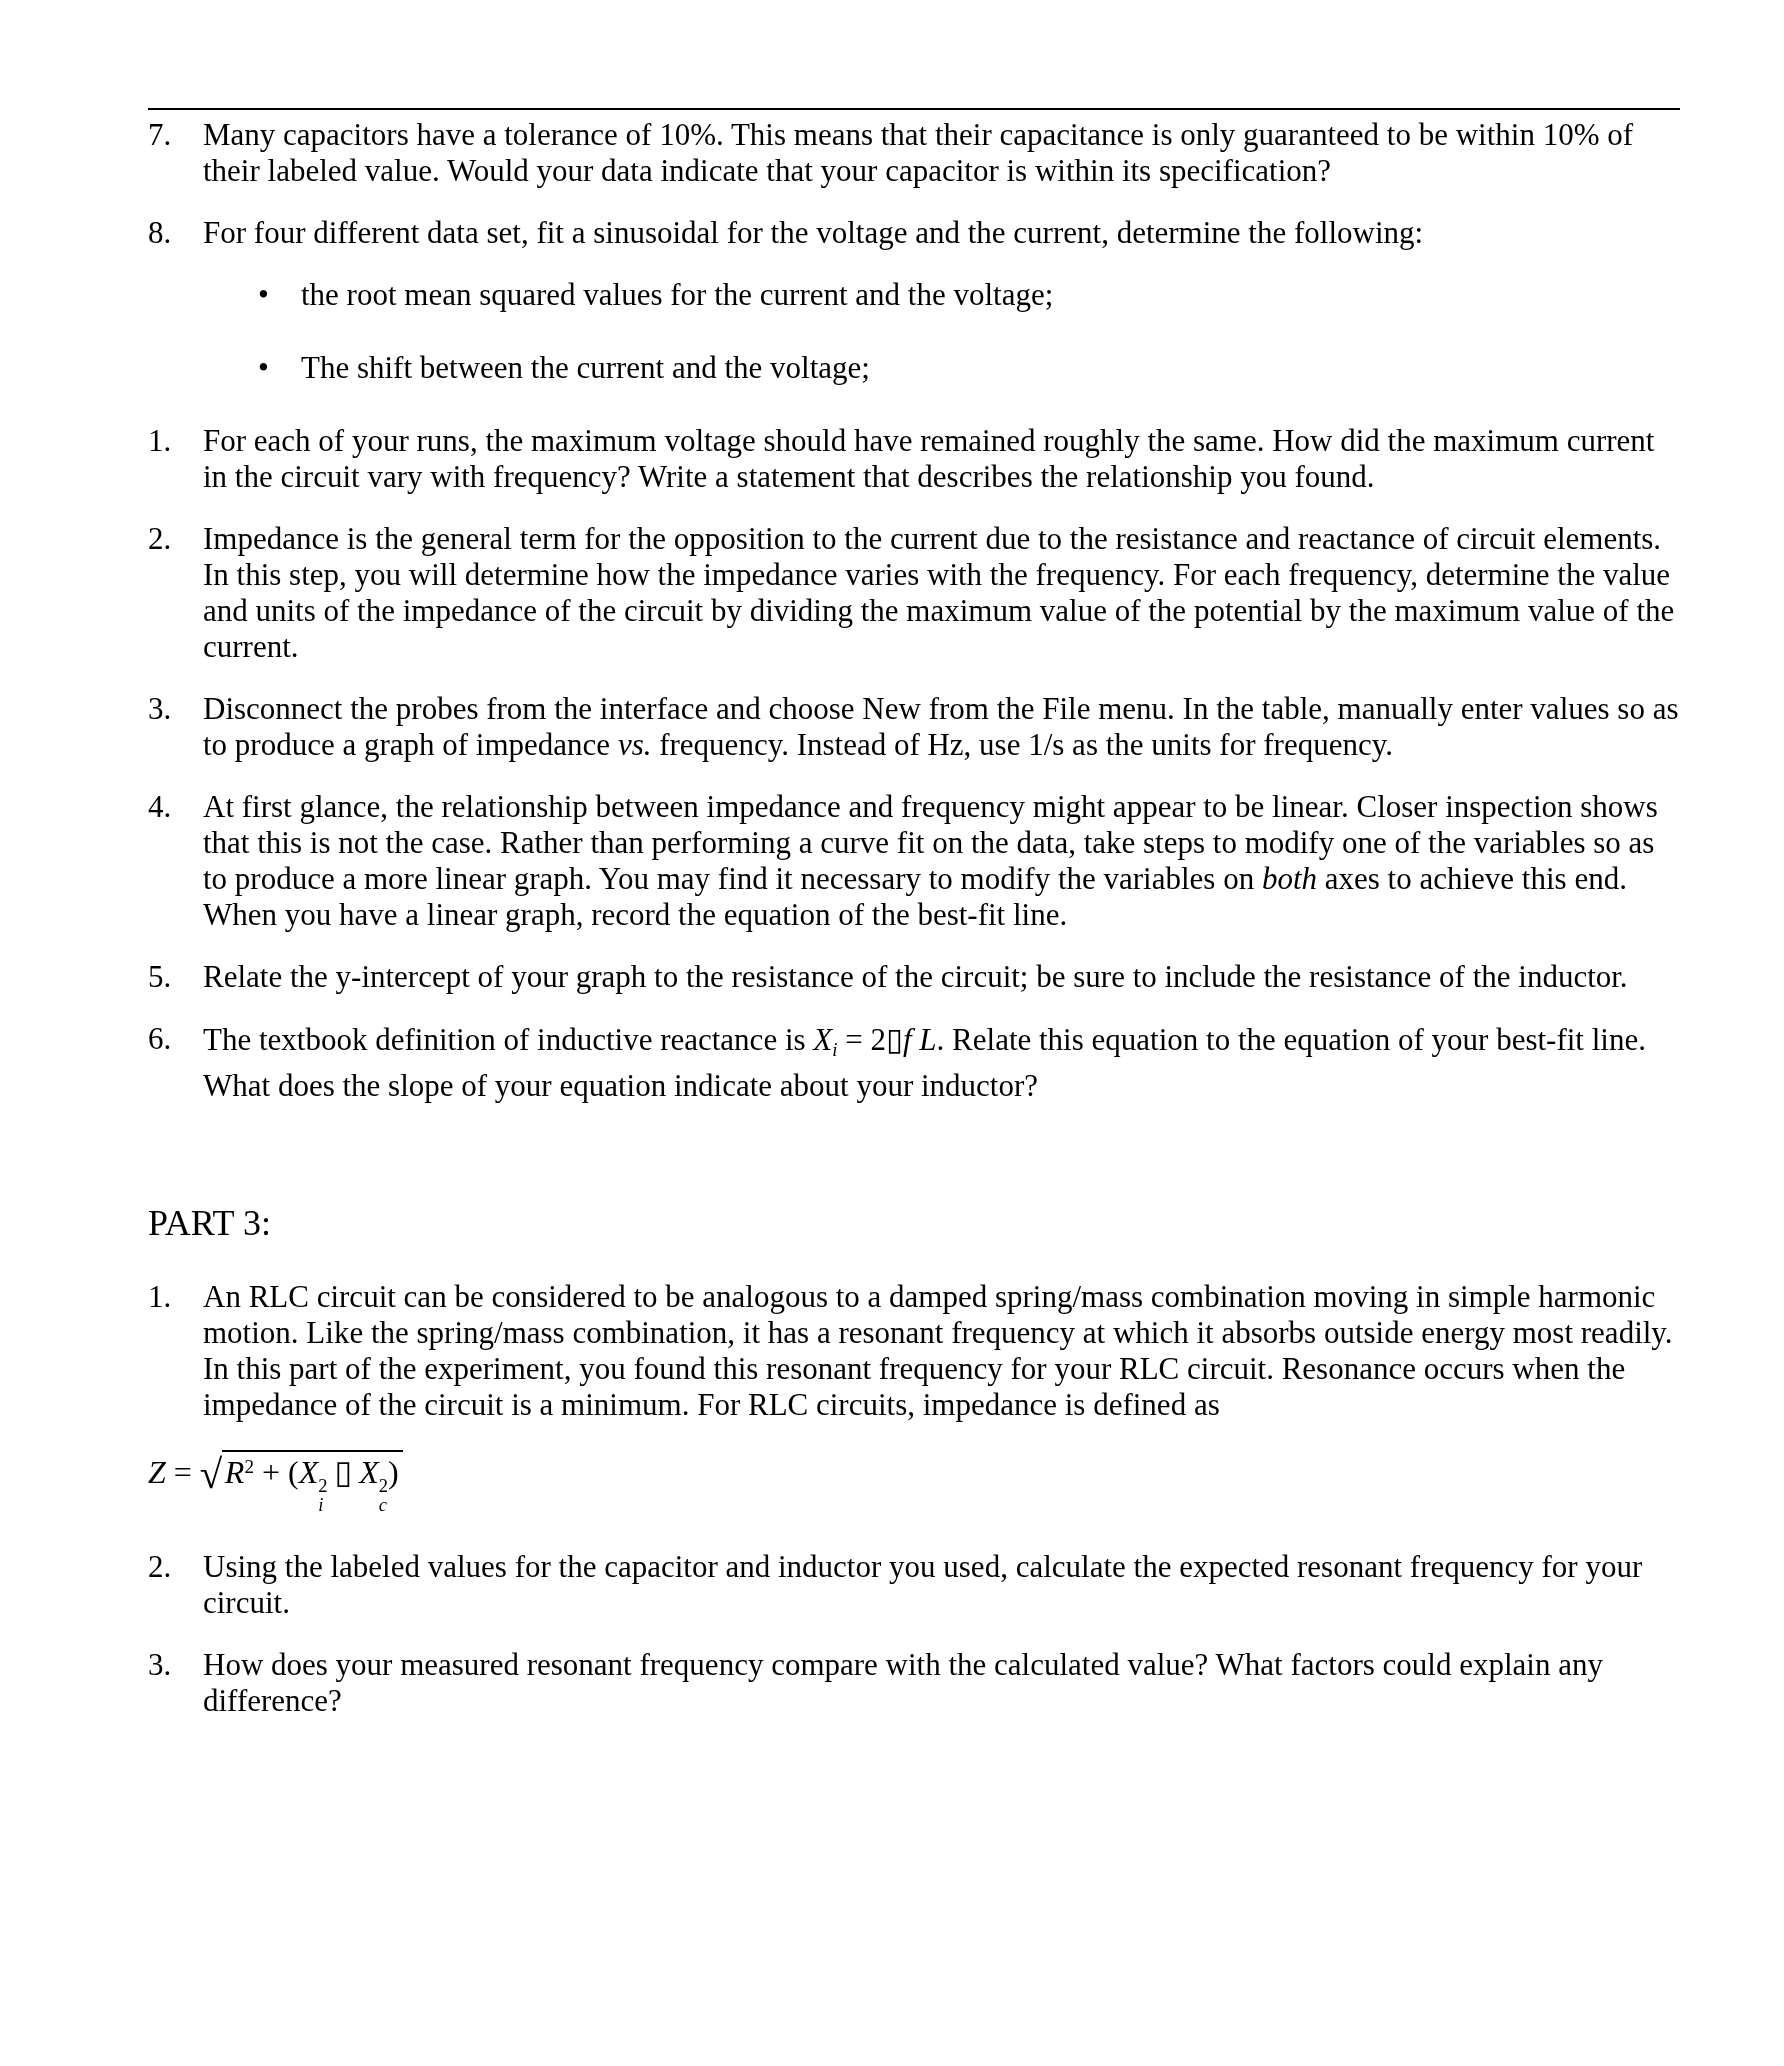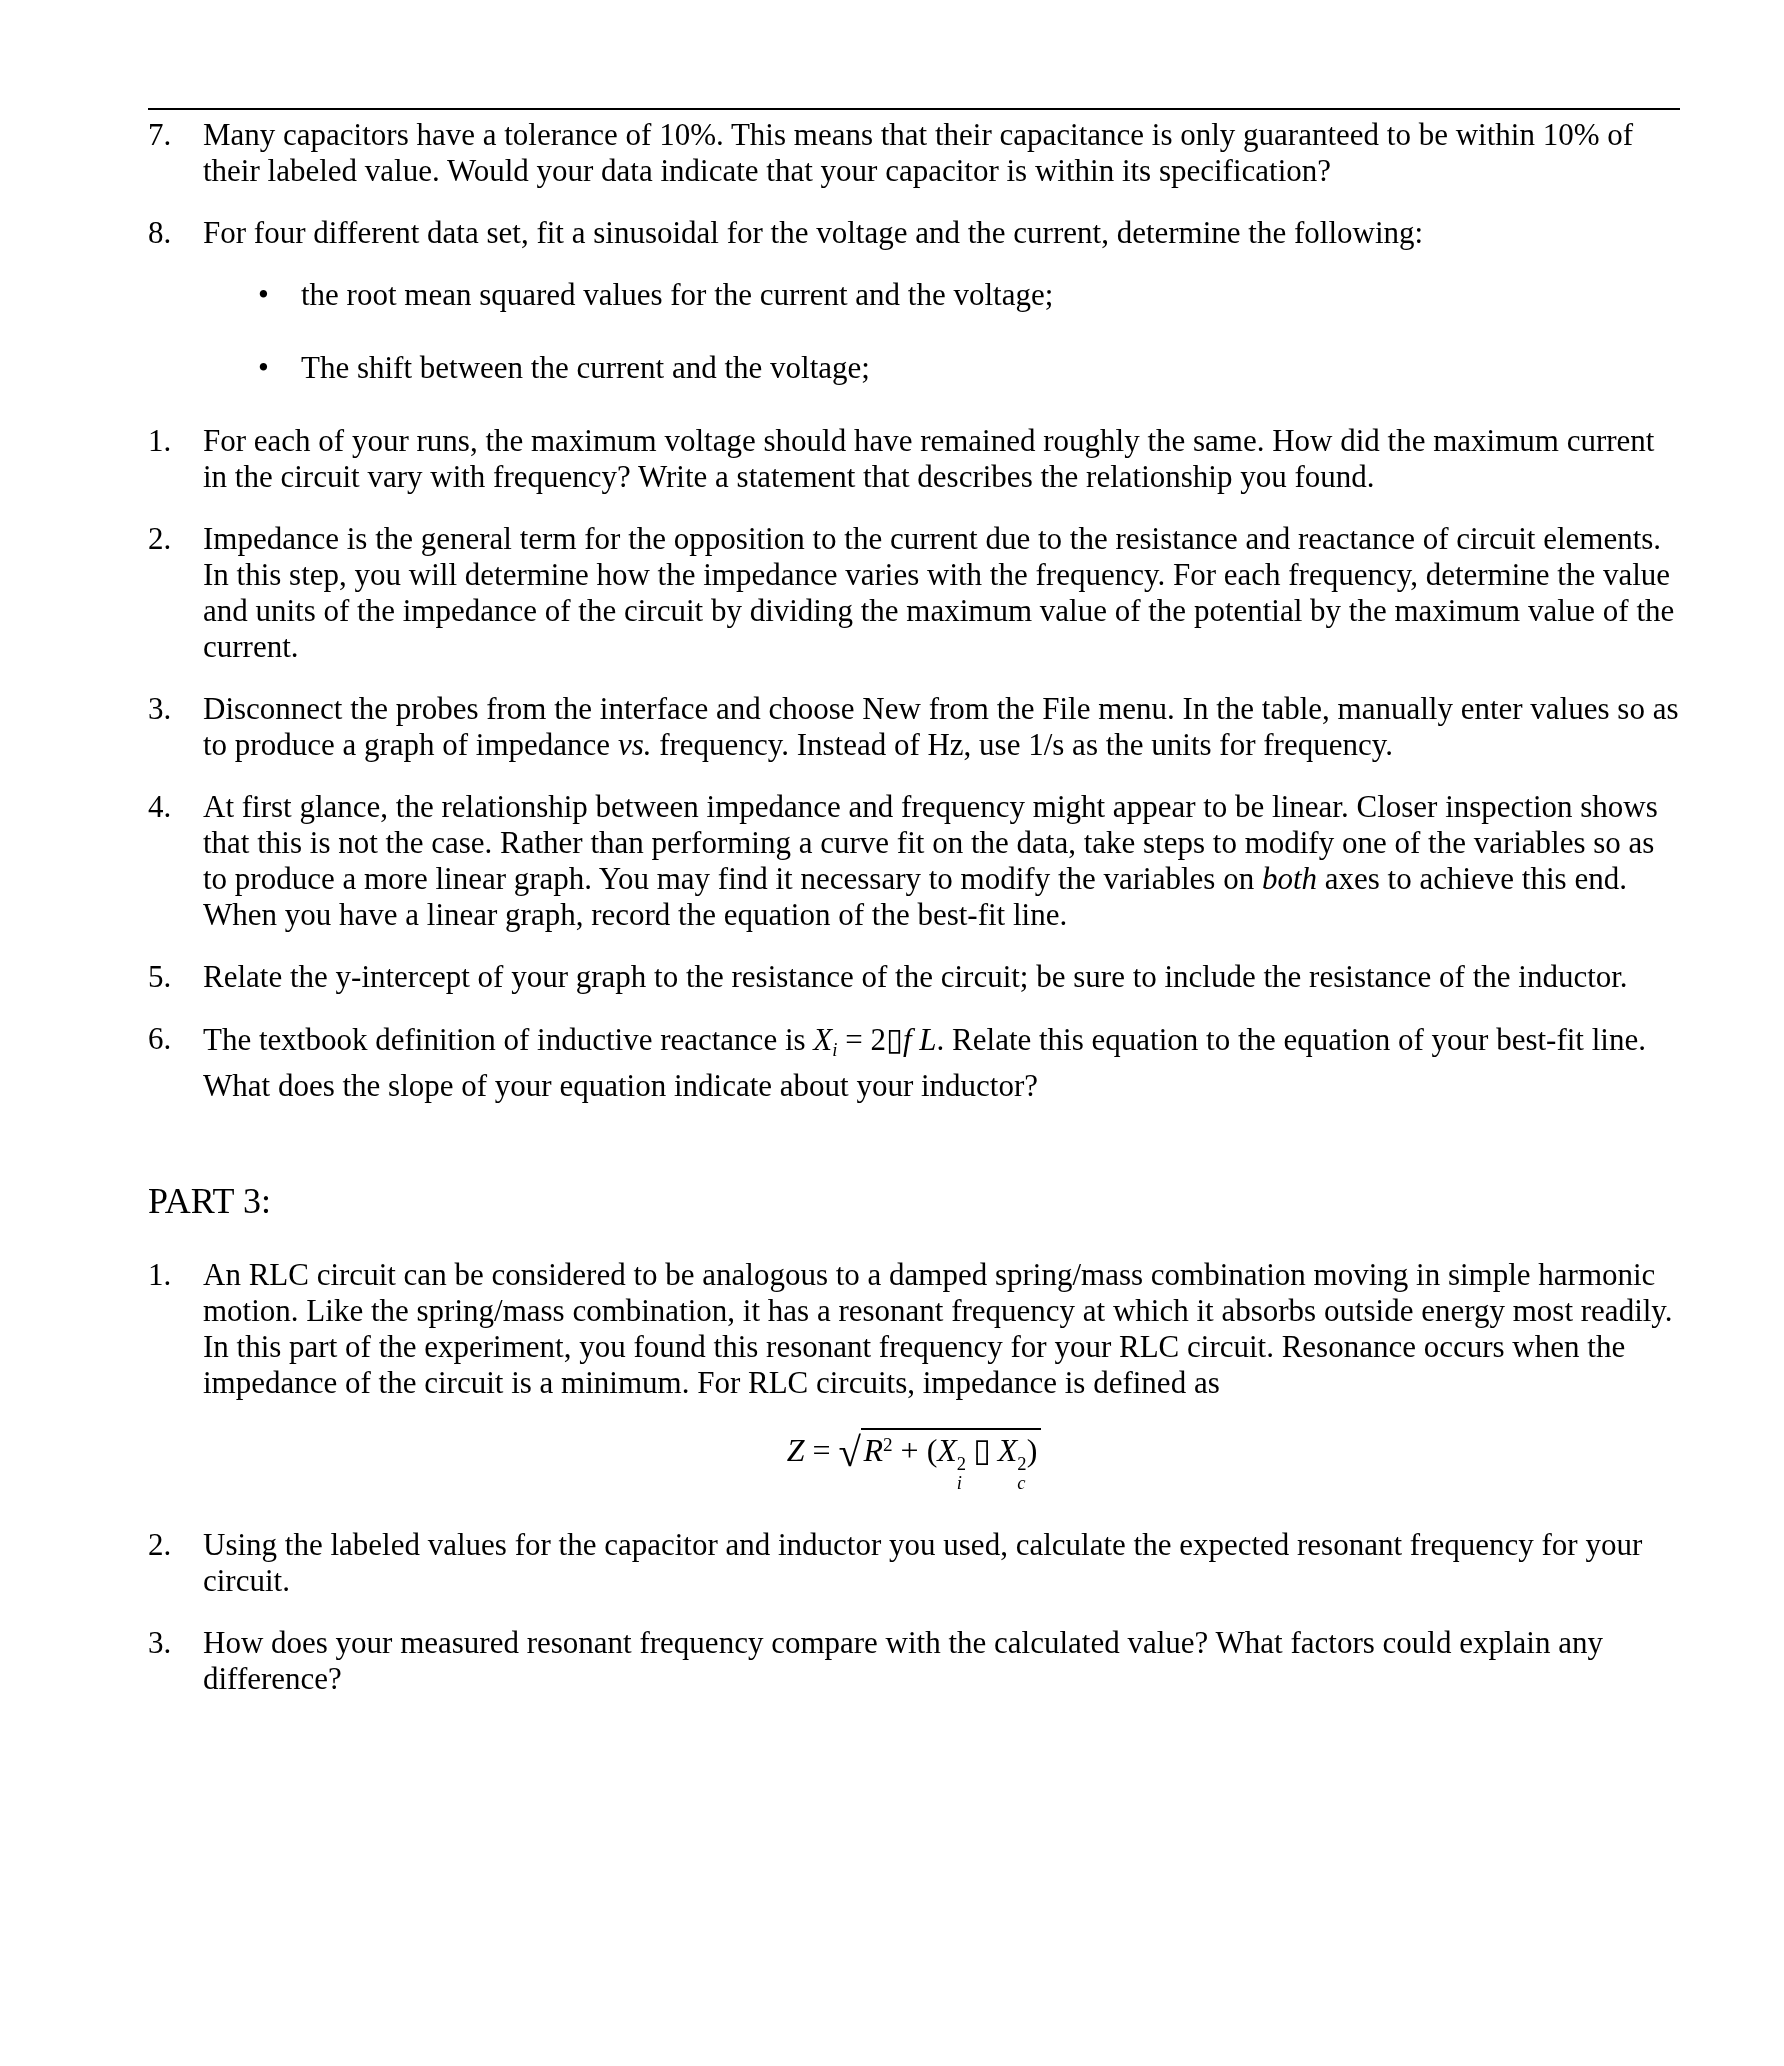--- a/index.html
+++ b/index.html
@@ -17,23 +17,23 @@
   }
   .content { position: absolute; left: 148px; right: 104px; top: 0; }
   .rule { margin-top: 108px; margin-bottom: 7.4px; border-top: 2.5px solid #000; height: 0; }
   .item { display: flex; margin-bottom: 26px; }
   .item .num { flex: 0 0 55px; }
   .item .body { flex: 1; }
   .bullets { margin: 9px 0 0 110px; }
   .bullet { display: flex; margin-bottom: 37px; }
   .bullet .marker { flex: 0 0 43px; }
   .part-heading { font-size: 36px; line-height: 42px; margin: 55px 0 35px 0; }
-  .part-heading.p3 { margin-top: 76px; }
+  .part-heading.p3 { margin-top: 98px; }
   .cont { margin: 0 0 26px 55px; }
-  .formula { margin: 24px 0 34px 0; text-align: center; font-size: 32px; }
+  .formula { margin: 24px 0 34px 0; font-size: 32px; }
   .mvar { font-style: italic; }
   .it { font-style: italic; }
   .msub { font-size: 0.6em; font-style: italic; vertical-align: -0.3em; }
   .sup { font-size: 0.6em; vertical-align: 0.5em; }
   .stack {
     display: inline-flex; flex-direction: column; align-items: flex-start;
     font-size: 0.58em; line-height: 1.02; vertical-align: -0.5em;
   }
   .stack .st-b { font-style: italic; }
   .radical { font-size: 1.28em; line-height: 1; vertical-align: -0.14em; }

